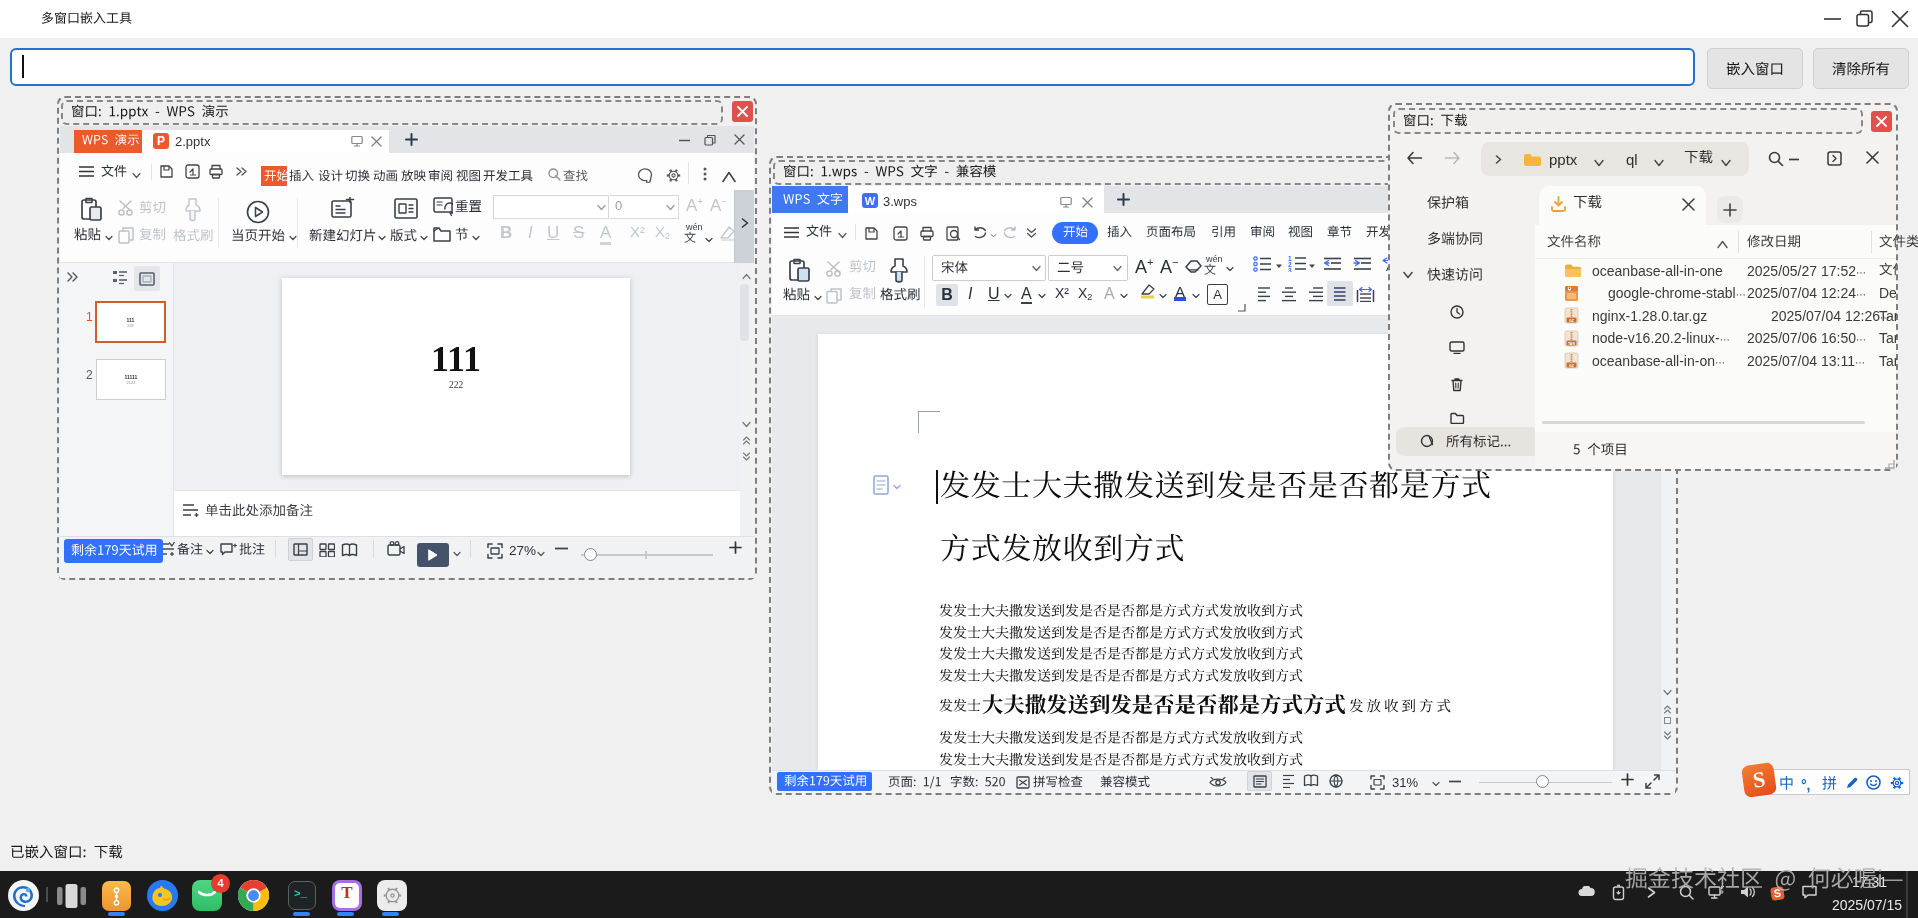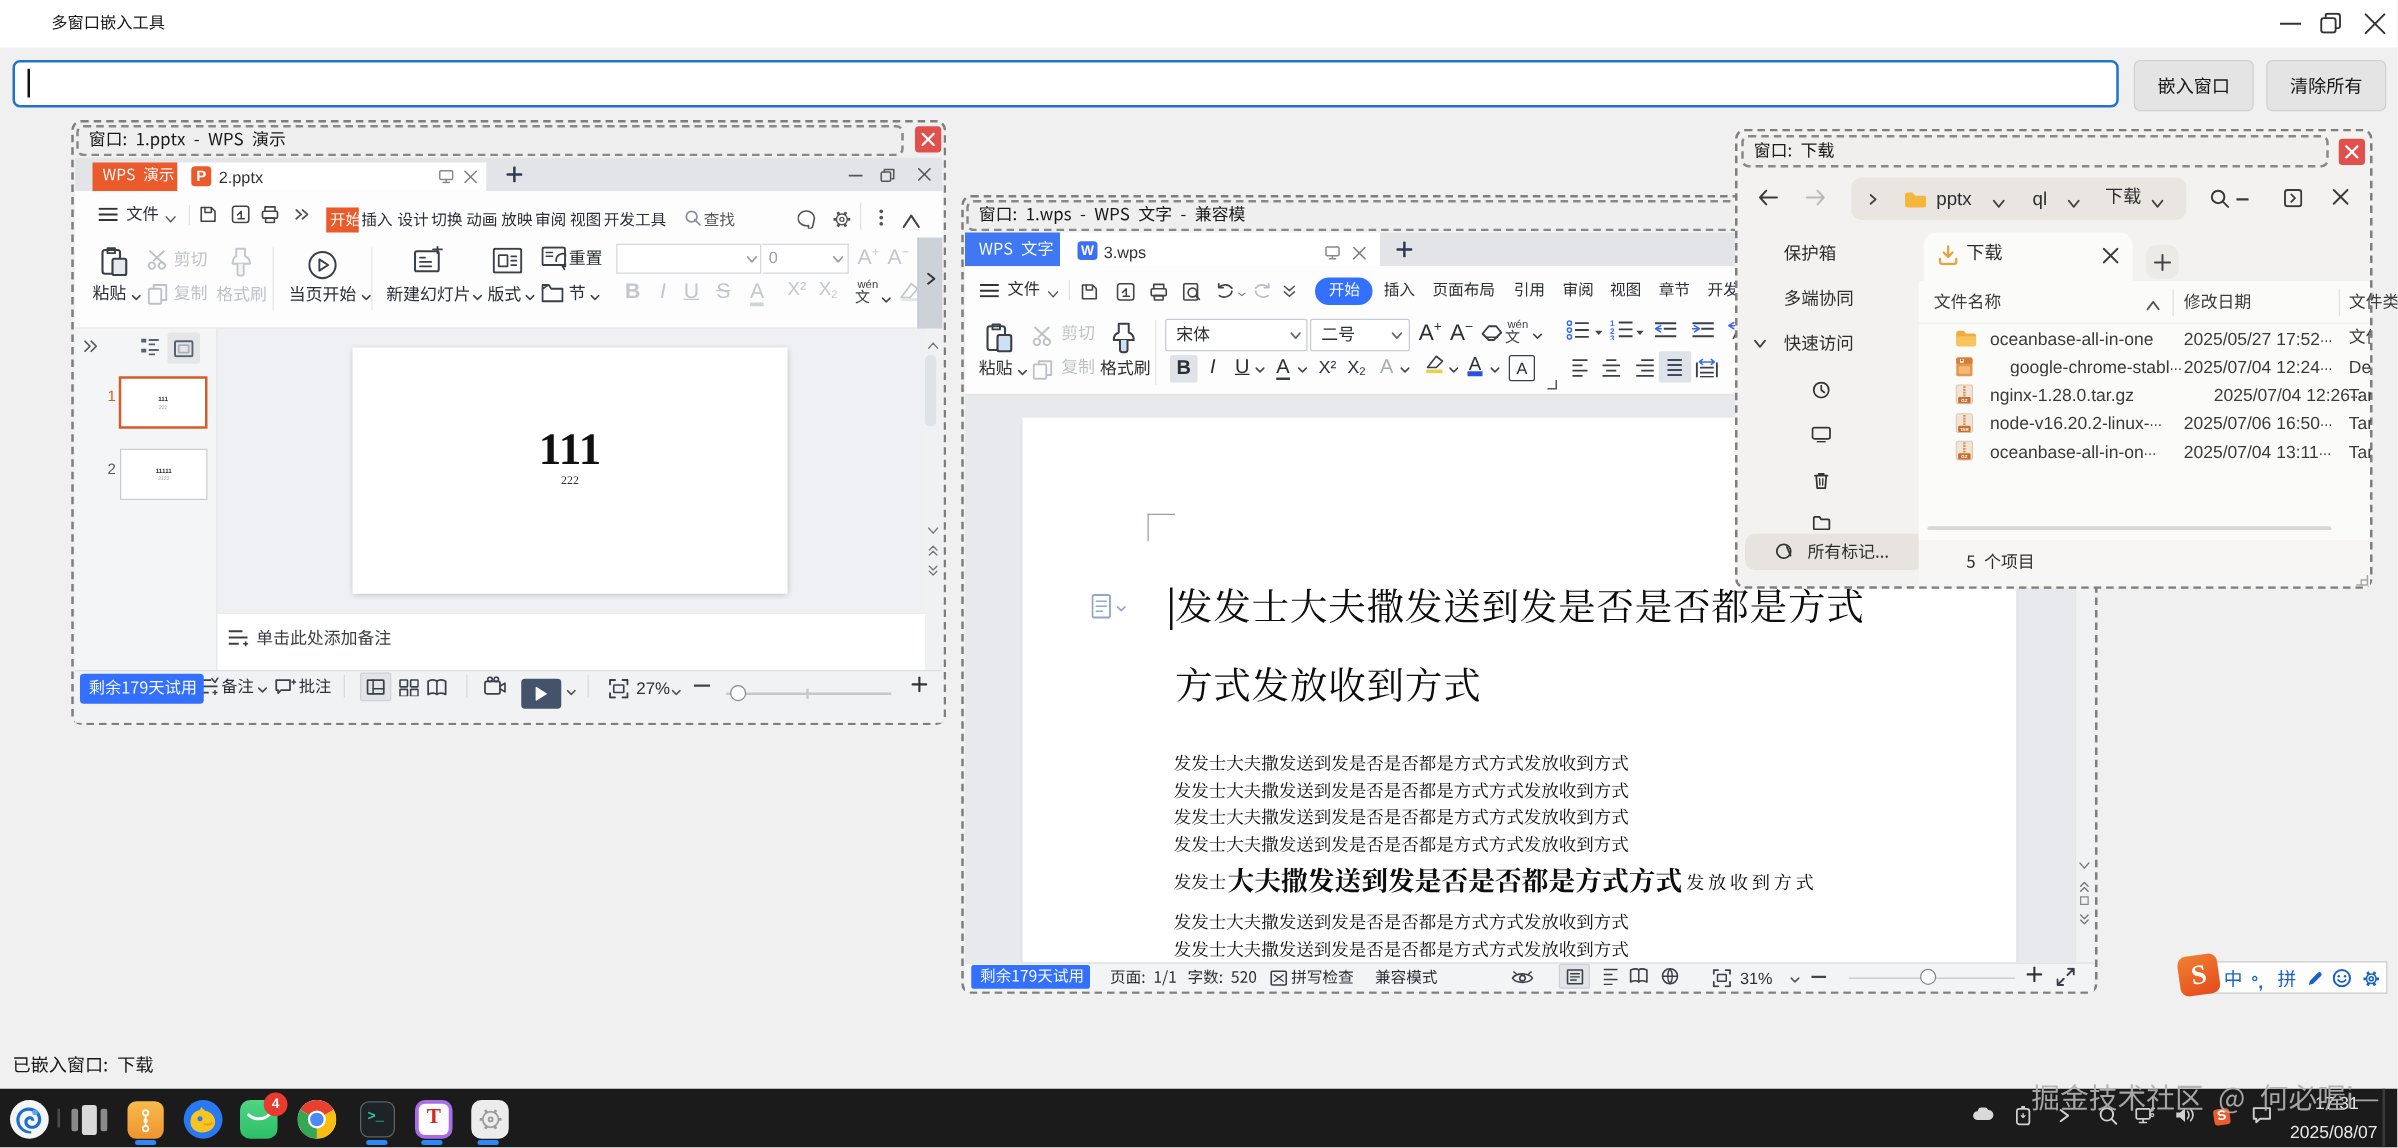--- a/index.html
+++ b/index.html
@@ -2089,21 +2089,21 @@
         <path d="M12.5 2.5 C15 5 15 9 12.5 11.5" stroke="#d0d0d0" stroke-width="1.3" fill="none" stroke-linecap="round" stroke-linejoin="round"></path>
       </svg>
     </div>
     <div style="position:absolute;left:1771px;top:887px;width:13px;height:13px;background:#eb5d2c;border-radius:3px;transform:rotate(-8deg);color:#fff;font-weight:bold;font-size:11px;text-align:center;line-height:13px;">S</div>
     <div style="position:absolute;left:1801px;top:885px;">
       <svg width="17" height="14" viewBox="0 0 17 14">
         <path d="M2 1.5 H15 V10 H7 L4 12.8 V10 H2 Z" stroke="#d0d0d0" stroke-width="1.5" fill="none" stroke-linecap="round" stroke-linejoin="round"></path>
       </svg>
     </div>
     <div style="position:absolute;left:1852px;top:874px;font-size:14px;color:#e8e8e8;">17:31</div>
-    <div style="position:absolute;left:1832px;top:897px;font-size:14px;color:#e9e9e9;">2025/08/07</div>
+    <div style="position:absolute;left:1832px;top:897px;font-size:14px;color:#e9e9e9;">2025/07/15</div>
     <div style="position:absolute;left:1625px;top:866px;line-height:0;">
       <svg width="279" height="27" viewBox="0 0 279 27" style="overflow:visible">
         <g fill="rgba(176,176,176,0.93)" transform="translate(0,20.7) scale(0.023000,-0.023000)">
           <use href="#g153" x="0"></use>
           <use href="#g154" x="1000"></use>
           <use href="#g155" x="2000"></use>
           <use href="#g156" x="3000"></use>
           <use href="#g157" x="4000"></use>
           <use href="#g158" x="5000"></use>
           <use href="#g159" x="6500"></use>

